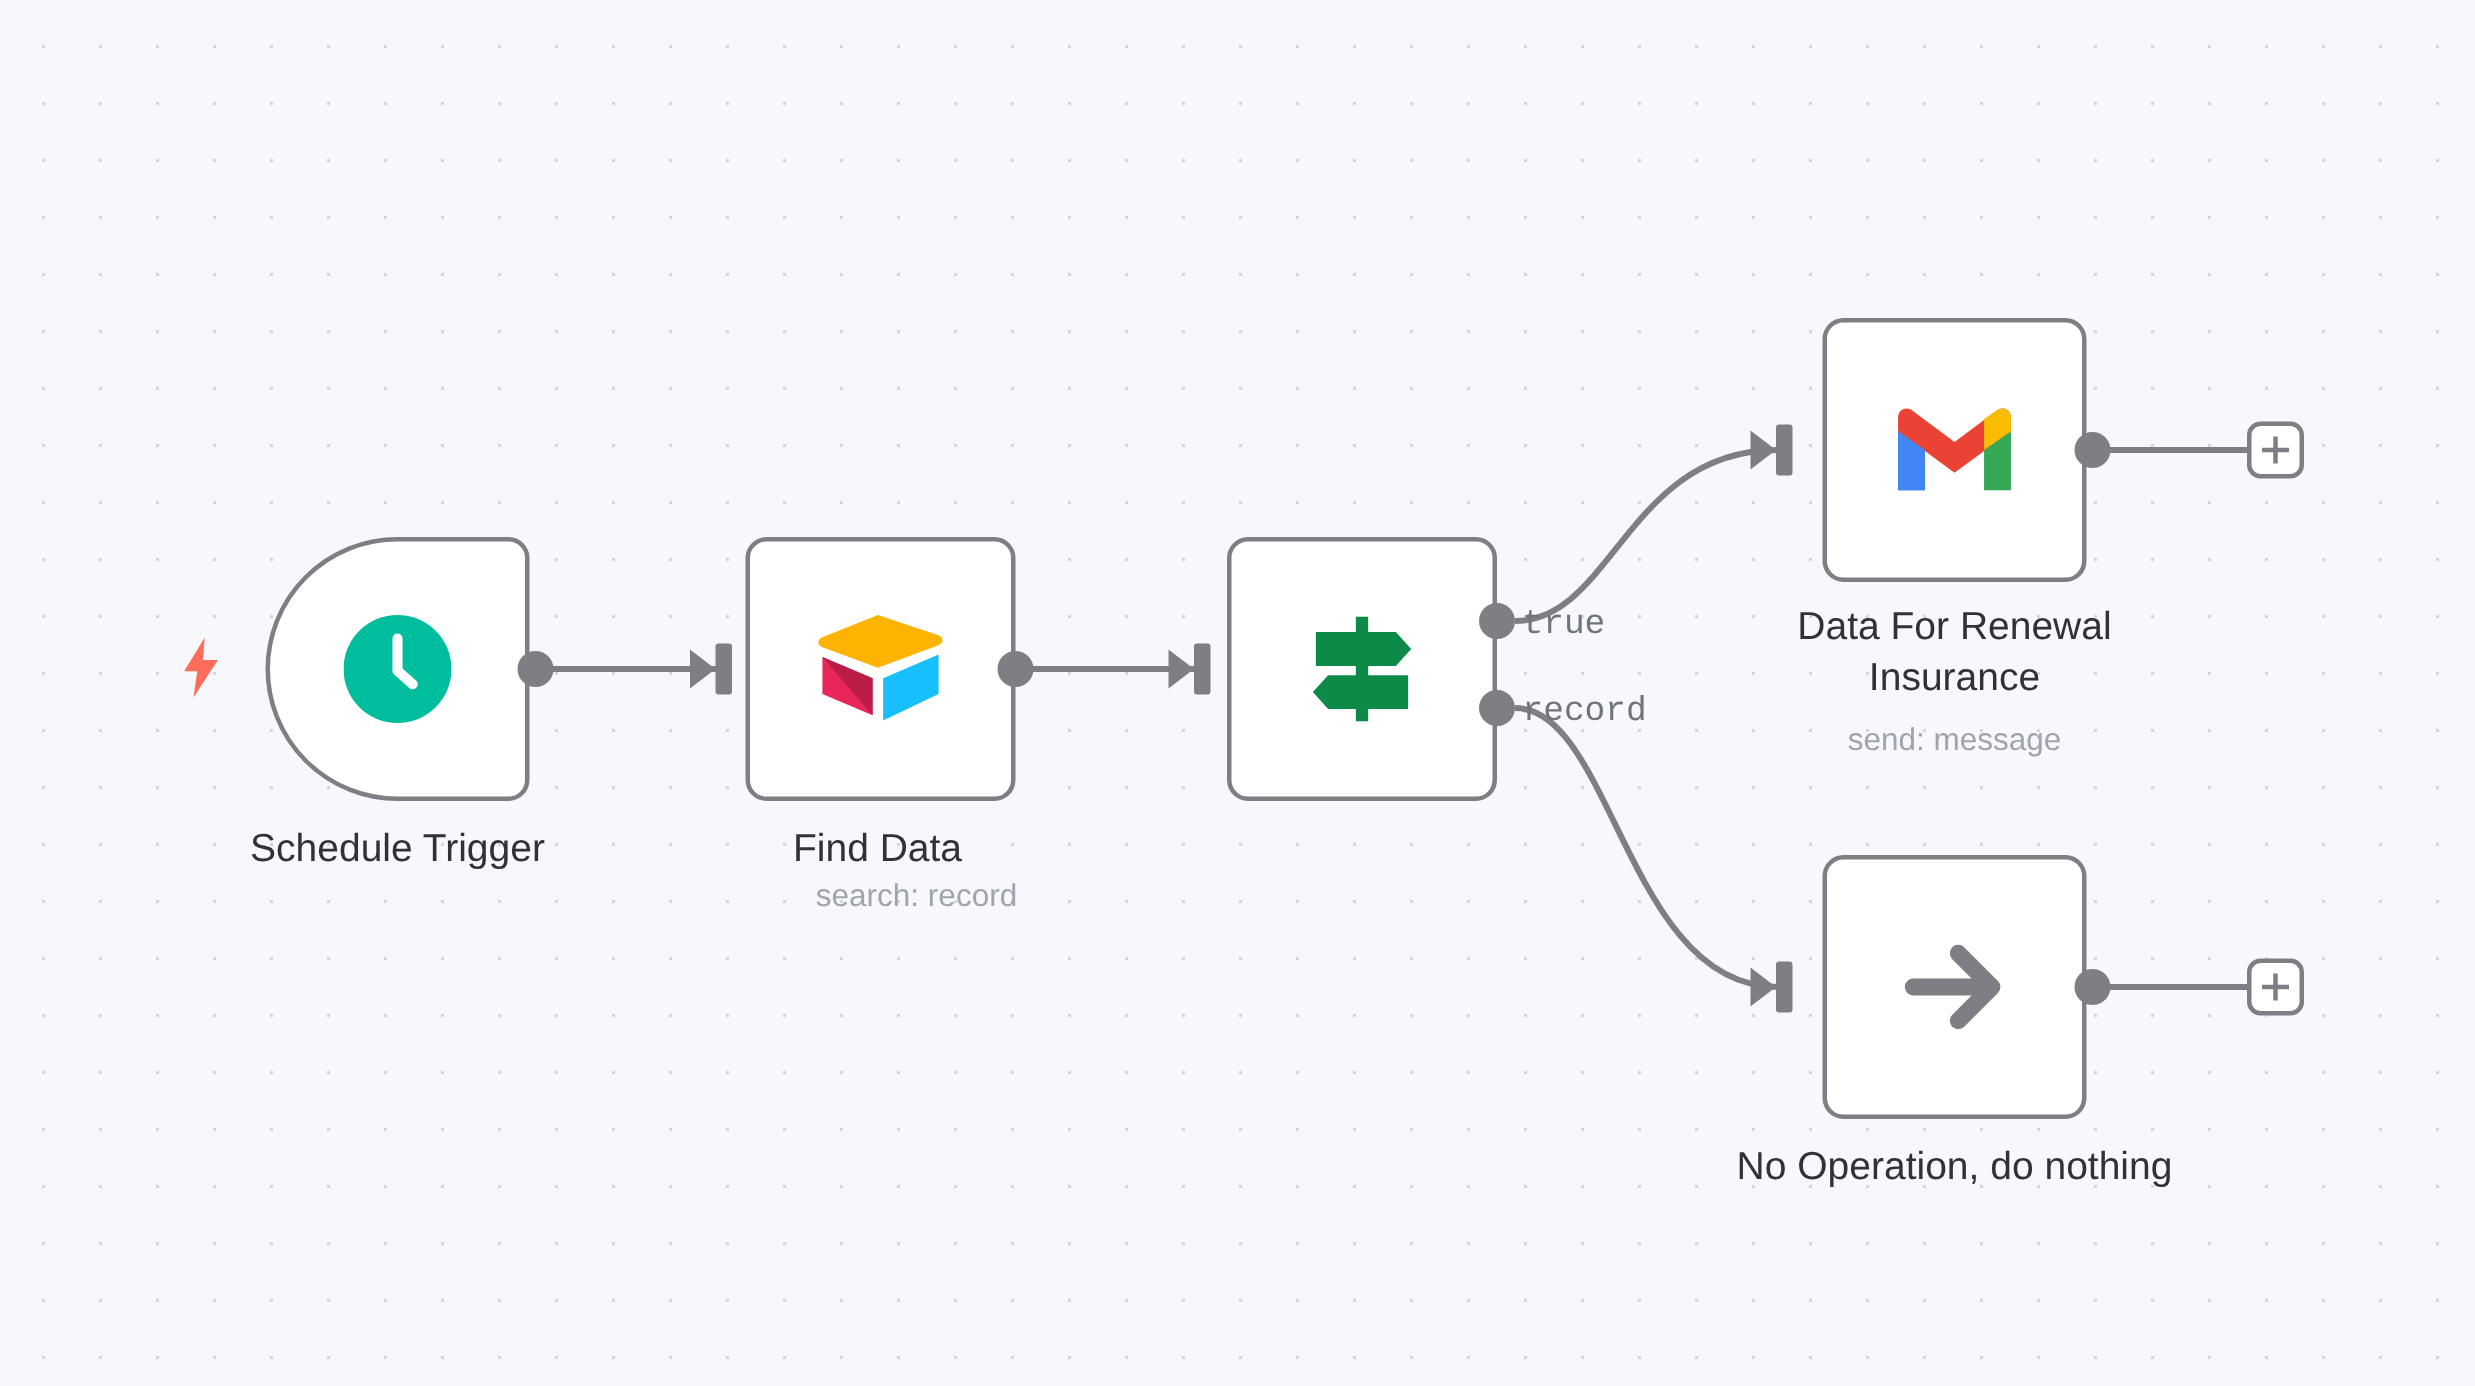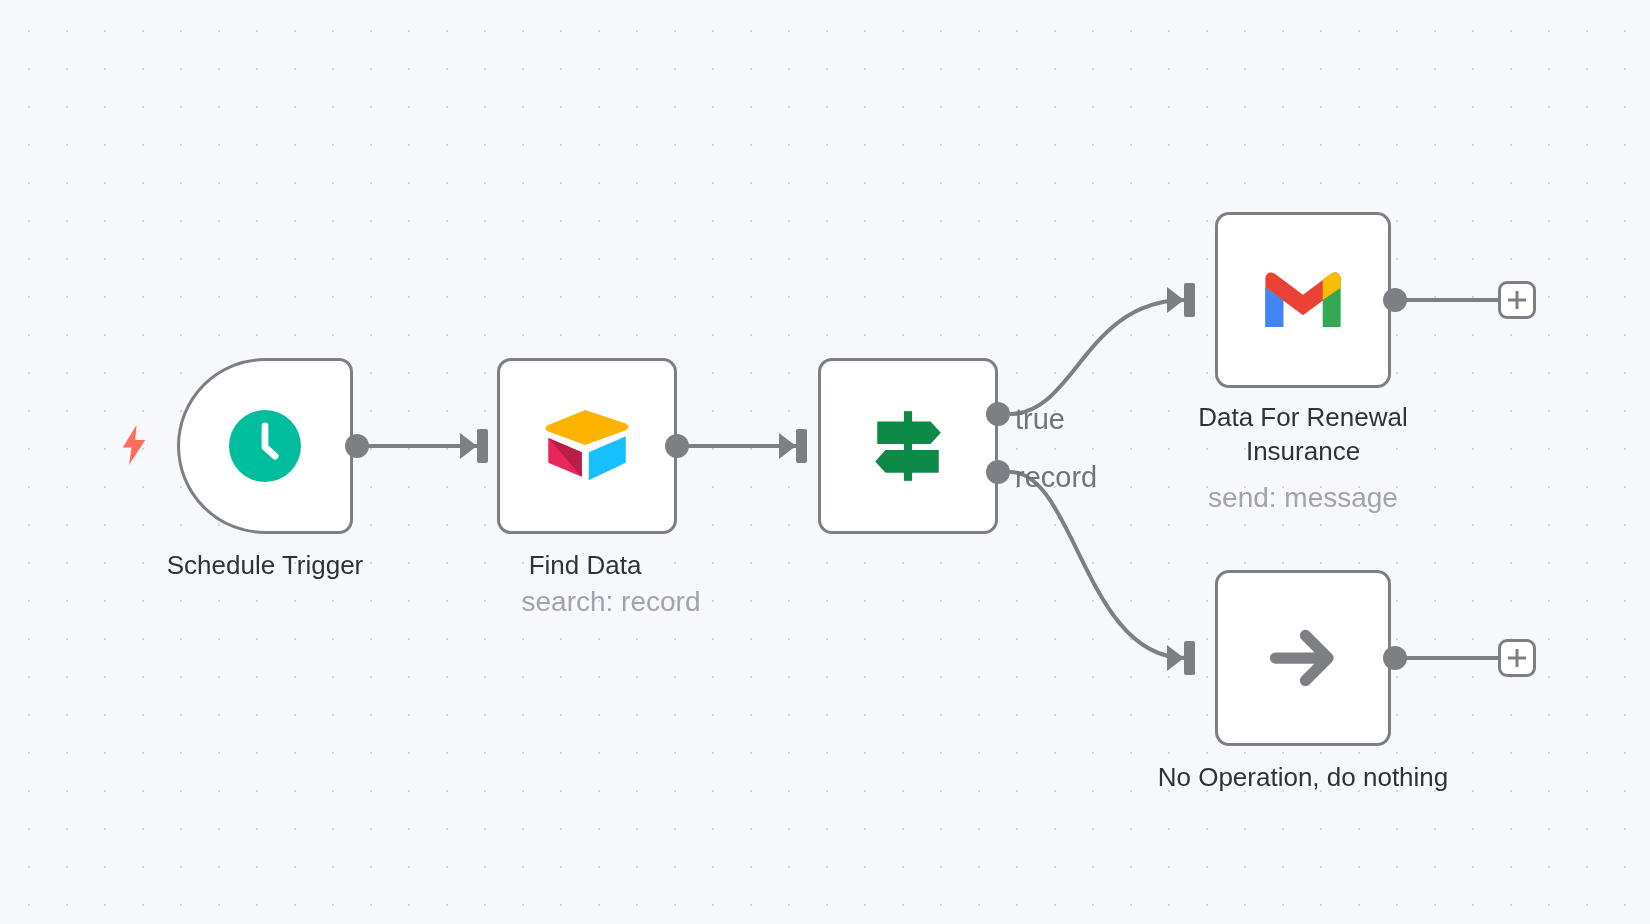--- a/index.html
+++ b/index.html
@@ -59,21 +59,21 @@
   }
   .node-title.wrap {
     white-space: normal;
     width: 300px;
   }
   .node-subtitle {
     position: absolute;
     left: 50%;
     transform: translateX(-50%);
     white-space: nowrap;
-    font-size: 28px;
+    font-size: 21px;
     color: #a0a4ad;
     text-align: center;
   }
 
   
   .out-port {
     position: absolute;
     width: 24px;
     height: 24px;
     border-radius: 50%;
@@ -88,23 +88,24 @@
   }
   .in-arrow {
     position: absolute;
     width: 0; height: 0;
     border-top: 13px solid transparent;
     border-bottom: 13px solid transparent;
     border-left: 17px solid #7d7f85;
   }
   .port-label {
     position: absolute;
-    font-size: 29px;
+    font-size: 23px;
     color: #70747c;
     white-space: nowrap;
+    font-family: Liberation Mono, monospace;
   }
 
   
   .plus-btn {
     position: absolute;
     width: 38px;
     height: 38px;
     box-sizing: border-box;
     border: 3px solid #7d7f85;
     border-radius: 9px;

